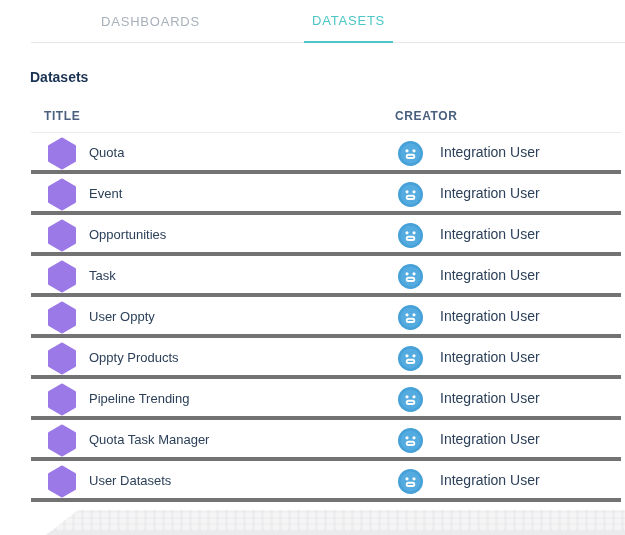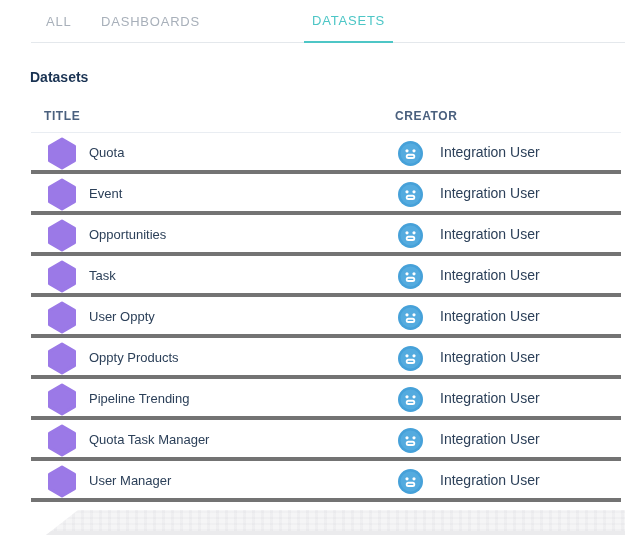--- a/index.html
+++ b/index.html
@@ -45,21 +45,20 @@
                    repeating-linear-gradient(0deg,  rgba(120,120,140,0.04) 0 2px, rgba(0,0,0,0) 2px 6px);
                  border-bottom:4px solid #ebebed;
                  clip-path:polygon(78px 0, 625px 0, 625px 25px, 46px 25px); }
 </style>
 </head>
 <body>
 
 <div class="screen">
 
   <nav class="tabbar">
-    <button class="tab tab-0">ALL</button>
     <button class="tab tab-1">DASHBOARDS</button>
     <button class="tab tab-3 active">DATASETS</button>
   </nav>
 
   <h2 class="heading">Datasets</h2>
 
   <div class="colheads">
     <span class="colhead-title">TITLE</span>
     <span class="colhead-creator">CREATOR</span>
   </div>
@@ -225,21 +224,21 @@
       </span>
       <span class="creator-name">Integration User</span>
     </div>
 
     <div class="row">
       <span class="hex">
         <svg width="30" height="33" viewBox="0 0 30 33">
             <path d="M15 2 L27.5 9.3 V23.7 L15 31 L2.5 23.7 V9.3 Z" fill="var(--dataset-purple,#9b79e7)" stroke="var(--dataset-purple,#9b79e7)" stroke-width="3" stroke-linejoin="round"></path>
           </svg>
       </span>
-      <span class="row-title">User Manager</span>
+      <span class="row-title">User Datasets</span>
       <span class="avatar">
         <svg width="25" height="25" viewBox="0 0 25 25">
             <circle cx="12.5" cy="12.5" r="12.5" fill="var(--avatar-blue-dark,#46a1d9)"></circle>
             <circle cx="12.5" cy="12.5" r="10" fill="var(--avatar-blue,#54abdf)"></circle>
             <circle cx="9" cy="9.8" r="1.6" fill="#fff"></circle>
             <circle cx="16" cy="9.8" r="1.6" fill="#fff"></circle>
             <rect x="7.8" y="12.8" width="9.4" height="5.2" rx="2.5" fill="#fff"></rect>
             <rect x="9.6" y="14.8" width="5.8" height="1.3" rx="0.65" fill="var(--avatar-blue,#54abdf)"></rect>
           </svg>
       </span>

